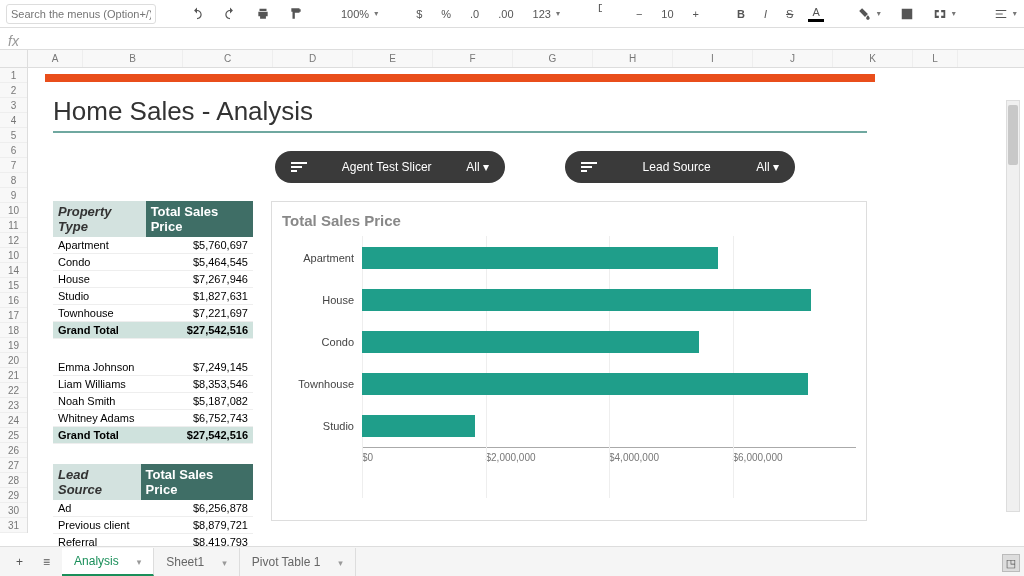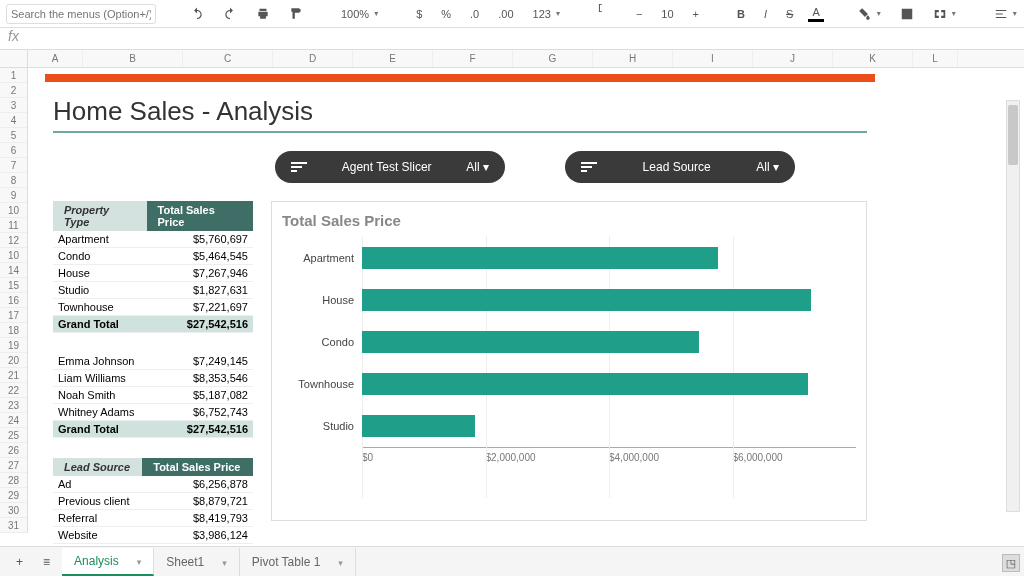--- a/index.html
+++ b/index.html
@@ -6,21 +6,21 @@
   html, body { width: 1024px; height: 576px; font-family: Arial, sans-serif; overflow: hidden; background:#fff; }
   
   .toolbar { height: 28px; background:#fff; border-bottom:1px solid #ddd; display:flex; align-items:center; font-size:11px; color:#555; padding:0 6px; gap:11px; user-select:none; }
   .toolbar .sep { width:1px; height:18px; background:#ddd; margin:0 4px; }
   .toolbar .search { width:150px; height:20px; font-size:11px; padding:2px 4px; border:1px solid #ddd; border-radius:3px; color:#888;}
   .tb-btn { padding:2px 4px; cursor:default; display:flex; align-items:center; gap:2px;text-align:center;}
   .tb-btn svg { width:14px; height:14px; fill:#555; }
   .dd:after { content:"▾"; font-size:8px; margin-left:3px; color:#777;}
   .spacer { flex:1; }
   
-  .fxbar { height:22px; border-bottom:1px solid #ddd; display:flex; align-items:flex-start; padding:0 8px; font-size:14px; color:#999; font-style:italic;}
+  .fxbar { height:22px; border-bottom:1px solid #ddd; display:flex; align-items:flex-end; padding:0 8px; font-size:14px; color:#999; font-style:italic;}
   
   .sheet-wrap { position:relative; height: calc(576px - 28px - 22px - 30px); }
   .colhead { position:absolute; top:0; left:0; right:0; height:18px; display:flex; background:#f8f8f8; border-bottom:1px solid #ddd; font-size:10px; color:#777;}
   .colhead .corner { width:28px; border-right:1px solid #ddd;}
   .colhead .c { border-right:1px solid #eee; text-align:center; line-height:18px;}
   .rowhead { position:absolute; top:18px; left:0; width:28px; background:#f8f8f8; border-right:1px solid #ddd; font-size:10px; color:#777;}
   .rowhead .r { height:15px; border-bottom:1px solid #eee; text-align:center; line-height:15px;}
   
   .page { position:absolute; top:18px; left:45px; width:830px; bottom:0; background:#fff; }
   .orange { height:8px; background:#e94e1b; margin:6px 0 14px 0;}
@@ -28,21 +28,21 @@
   .title-u { height:2px; background:#6fa8a0; margin:0 8px 18px 8px;}
   .slicers { display:flex; gap:60px; padding-left:230px; margin-bottom:18px;}
   .slicer { background:#3a3a3a; color:#fff; border-radius:18px; height:32px; display:flex; align-items:center; font-size:12px; padding:0 16px; gap:14px; min-width:230px; justify-content:space-between;}
   .slicer .sic { width:16px; display:flex; flex-direction:column; gap:2px;}
   .slicer .sic span{ display:block; height:2px; background:#fff;}
   .slicer .sic span:nth-child(2){ width:70%;}
   .slicer .sic span:nth-child(3){ width:40%;}
   .body { display:flex; gap:18px; padding:0 8px;}
   .tables { width:200px; display:flex; flex-direction:column; gap:20px; font-size:11px;}
   table.pv { width:100%; border-collapse:collapse;}
-  table.pv th { background:#3f6e66; color:#fff; font-weight:bold; font-size:11px; padding:3px 11px; text-align:left;}
+  table.pv th { background:#3f6e66; color:#fff; font-weight:bold; font-size:13px; padding:3px 5px; text-align:left;}
   table.pv th:first-child { background:#d3e2df; color:#333; font-style:italic;}
   table.pv td { padding:2px 5px; border-bottom:1px solid #eee; background:#fff;}
   table.pv td:last-child { text-align:right;}
   table.pv tr.total td { font-weight:bold; background:#cfe2dd;}
   
   .chart { flex:1; border:1px solid #ddd; padding:10px 10px 6px 10px; position:relative; height:320px;}
   .chart-title { font-size:15px; color:#888; font-weight:bold; margin-bottom:8px;}
   .barrow { display:flex; align-items:center; height:42px;}
   .barlbl { width:80px; font-size:11px; color:#444; text-align:right; padding-right:8px;}
   .bartrack { flex:1; height:30px; position:relative;}

